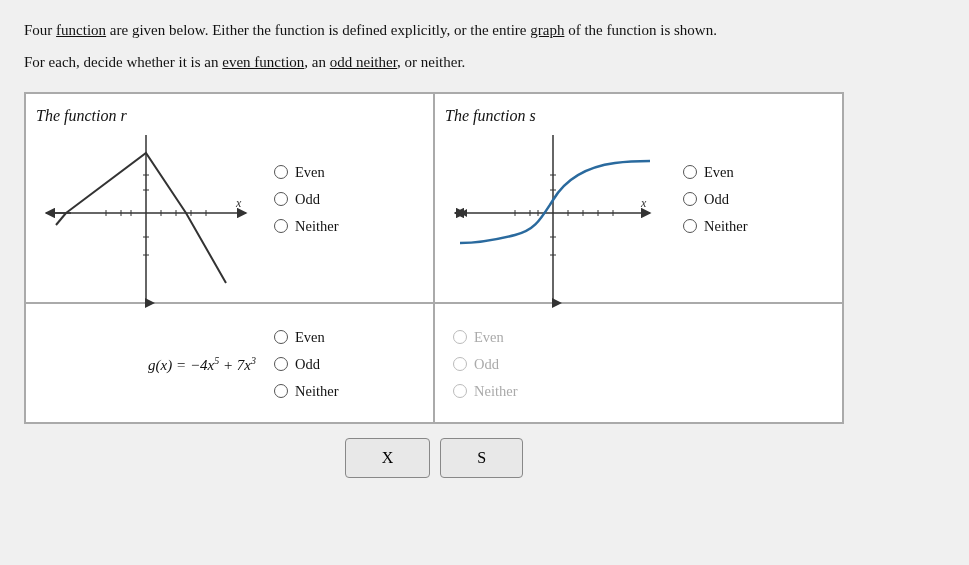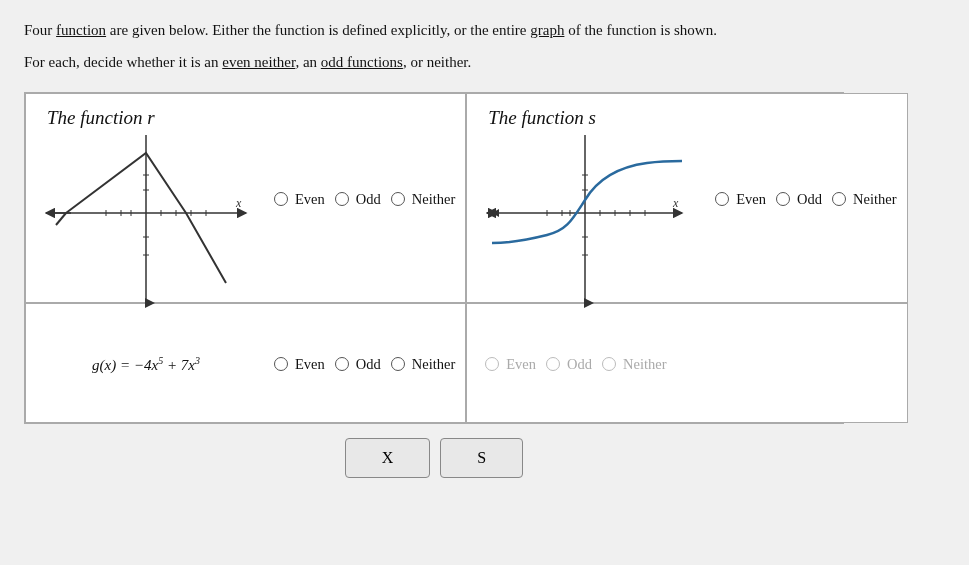--- a/index.html
+++ b/index.html
@@ -41,20 +41,21 @@
     .cell-top { min-height: 210px; }
     .cell-bottom { min-height: 130px; align-items: center; }
 
     .graph-area {
       flex: 0 0 auto;
       position: relative;
     }
 
     .radio-group {
       display: flex;
+      flex-direction: column;
       gap: 10px;
       font-size: 14.5px;
       margin-left: 8px;
     }
     .radio-item {
       display: flex;
       align-items: center;
       gap: 7px;
       cursor: pointer;
     }
@@ -62,26 +63,26 @@
       width: 14px;
       height: 14px;
       border-radius: 50%;
       border: 1.5px solid #555;
       background: #fff;
       display: inline-block;
       flex-shrink: 0;
     }
 
     .func-title {
-      font-size: 19px;
+      font-size: 16px;
       margin-bottom: 4px;
       font-style: italic;
       position: absolute;
       top: 0;
-      left: 11px;
+      left: 0;
       text-align: right;
     }
 
     
     svg { display: block; }
 
     .formula {
       font-size: 15px;
       font-style: italic;
     }
@@ -106,21 +107,21 @@
   </style>
 </head>
 <body>
 
 <div class="intro-text">
   <span>
     Four <span class="underline">function</span> are given below. Either the function is defined explicitly, or the entire <span class="underline">graph</span> of the function is shown.
   </span>
 </div>
 <div class="intro-text">
-  For each, decide whether it is an <span class="underline">even neither</span>, an <span class="underline">odd functions</span>, or neither.
+  For each, decide whether it is an <span class="underline">even function</span>, an <span class="underline">odd neither</span>, or neither.
 </div>
 
 <div class="grid-container">
 
   <div class="cell cell-top">
     <div class="graph-area" style="width:220px; height:185px; position:relative;">
       <span class="func-title">The function <em>r</em></span>
       <svg width="220" height="185" style="margin-top:18px;">
 
         <line x1="10" y1="88" x2="210" y2="88" stroke="#333" stroke-width="1.5" marker-end="url(#arrowR)"></line>
@@ -238,21 +239,21 @@
         <span>Odd</span>
       </label>
       <label class="radio-item">
         <span class="radio-circle"></span>
         <span>Neither</span>
       </label>
     </div>
   </div>
 
   <div class="cell cell-bottom" style="min-height:120px;">
-    <div class="graph-area" style="width:220px; display:flex; align-items:center; justify-content:center; height:80px;">
+    <div class="graph-area" style="width:220px; display:flex; align-items:center; justify-content:flex-end; height:80px;">
       <span class="formula">
         <i>g</i>(<i>x</i>) = −4<i>x</i><sup>5</sup> + 7<i>x</i><sup>3</sup>
       </span>
     </div>
     <div class="radio-group">
       <label class="radio-item">
         <span class="radio-circle"></span>
         <span>Even</span>
       </label>
       <label class="radio-item">

